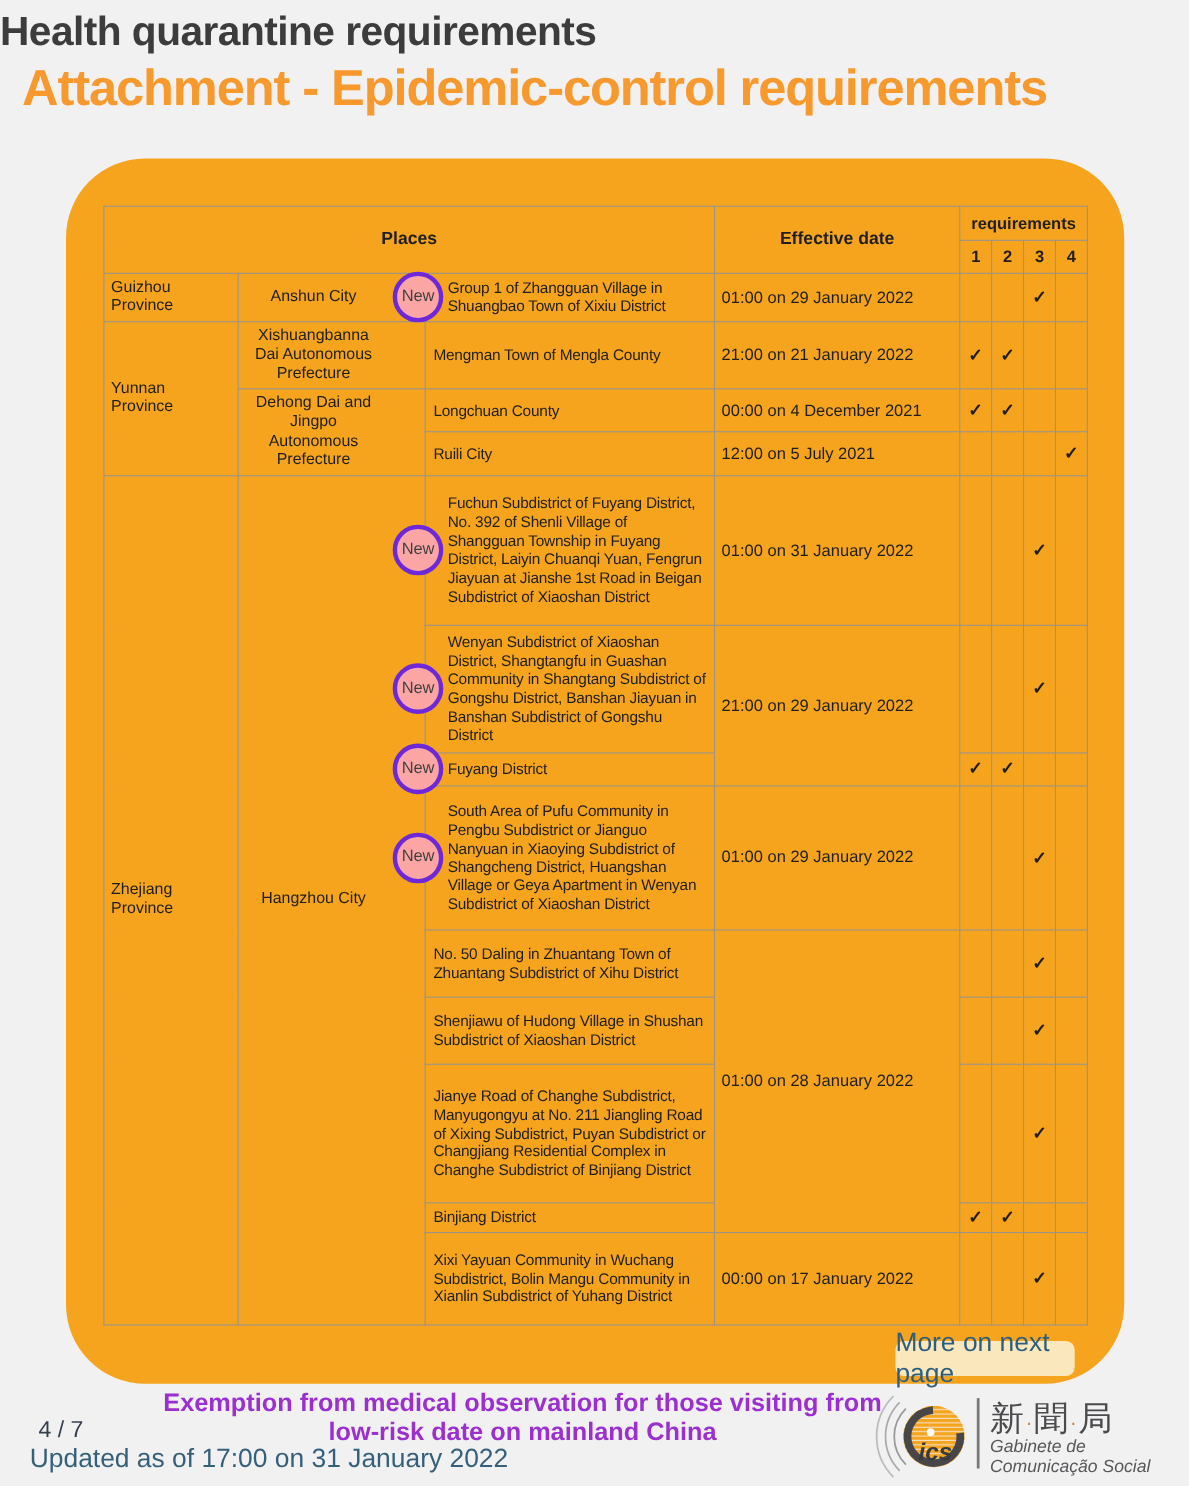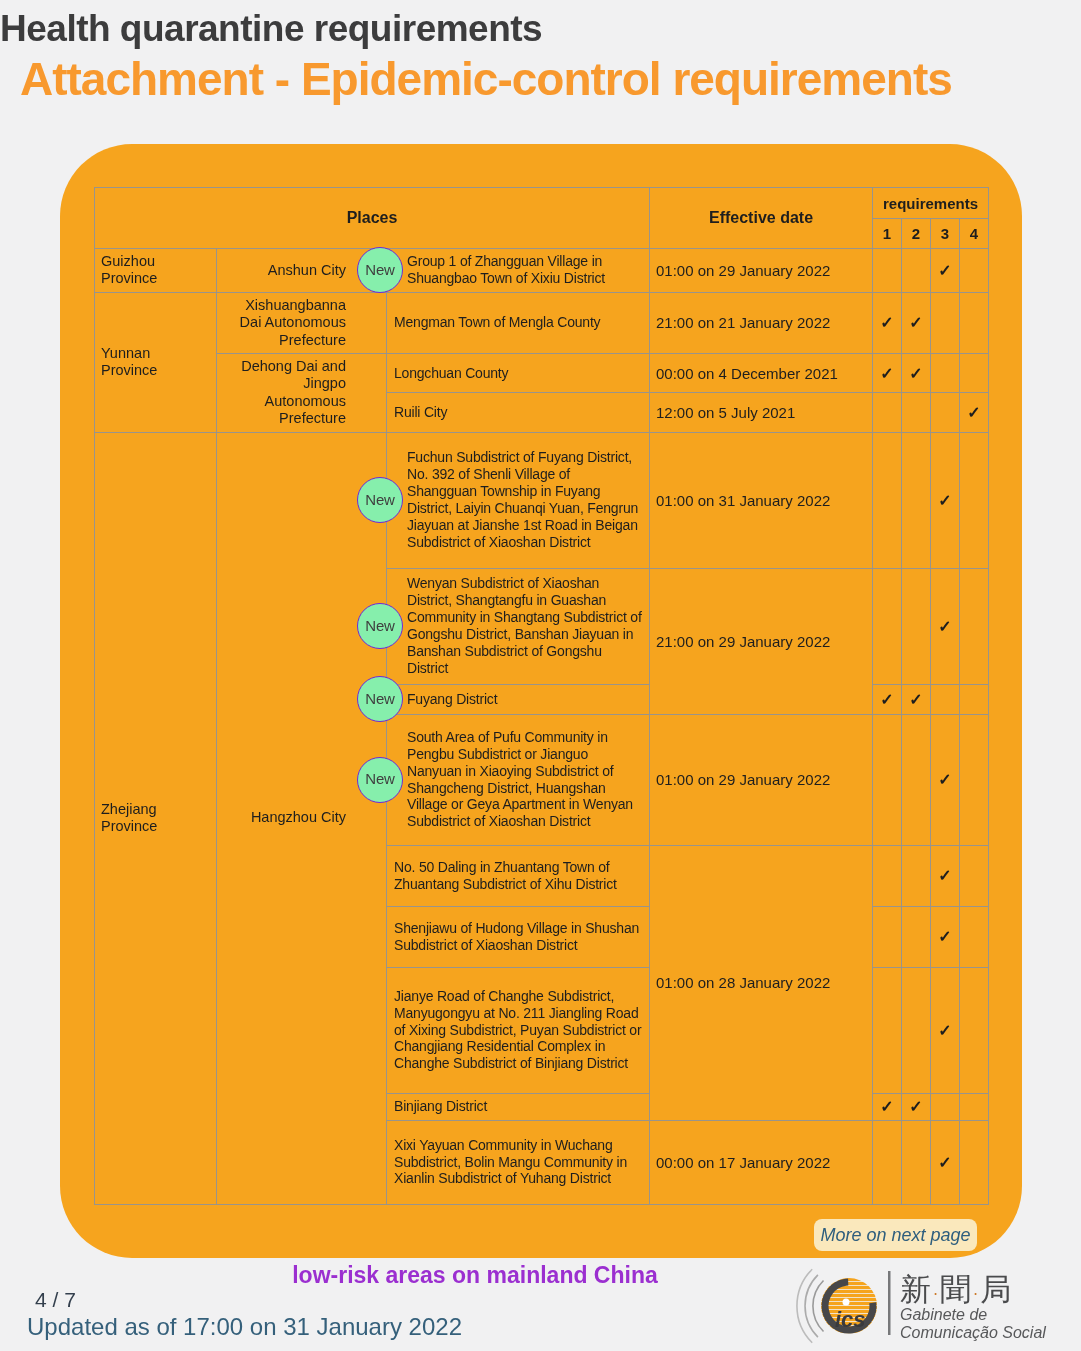--- a/index.html
+++ b/index.html
@@ -24,45 +24,44 @@
     border-collapse:collapse; table-layout:fixed;
     font-size:14px; color:#1E1E1E;
   }
   .req-table td, .req-table th { border:1px solid #99948A; vertical-align:middle; }
   .req-table th { font-weight:bold; text-align:center; }
   .th-main { font-size:16px; }
   .th-req  { font-size:15px; }
   .th-num  { font-size:15px; font-weight:normal; }
   .hr1 { height:31px; } .hr2 { height:30px; }
   .c-prov  { text-align:left; padding:4px 6px; line-height:1.2; font-size:14.5px; }
-  .c-city  { text-align:right; padding:4px 40px 4px 7px; line-height:1.2; font-size:14.5px; }
+  .c-city  { text-align:center; padding:4px 40px 4px 7px; line-height:1.2; font-size:14.5px; }
   .c-place { text-align:left; padding:4px 6px 4px 7px; line-height:1.21; letter-spacing:-0.2px; position:relative; }
   .c-place.has-badge { padding-left:20px; }
   .c-date  { text-align:left; padding:4px 6px; font-size:15px;margin-left:16px; }
   .c-req   { text-align:center; font-weight:bold; font-size:16px; }
   tr.r0{height:39px} tr.r1{height:60px} tr.r2{height:30px} tr.r3{height:30px}
   tr.r4{height:136px} tr.r5{height:116px} tr.r6{height:30px} tr.r7{height:131px}
   tr.r8{height:61px} tr.r9{height:61px} tr.r10{height:126px} tr.r11{height:27px} tr.r12{height:84px}
 
   .new-badge {
     position:absolute; left:-30px; top:50%; transform:translateY(-50%);
     width:46px; height:46px; border-radius:50%;
-    background:#86efac; border:1px solid #6d28d9;
+    background:#fca5a5; border:4px solid #6d28d9;
     color:#3F3F3F; font-size:15px; letter-spacing:-0.2px;
     display:flex; align-items:center; justify-content:center;
     z-index:2;
   }
 
   .more-btn {
     position:absolute; left:814px; top:1219px; width:163px; height:32px;
     background:#FAE8BC; border:none; border-radius:8px;
-    color:#2E5E7E; font-size:18px; font-family:"Liberation Sans", sans-serif;
+    color:#2E5E7E; font-size:24px; font-family:"Liberation Sans", sans-serif;
     display:flex; align-items:center; justify-content:center;
     cursor:pointer;
-    font-style:italic;
   }
 
   .footer-page    { position:absolute; left:35px;  top:1288px; font-size:21px; color:#333F4D; }
   .footer-updated { position:absolute; left:27px;  top:1313px; font-size:24px; color:#35607B; }
   .footer-exempt  { position:absolute; left:135px; top:1262px; width:680px; text-align:center;
                     font-size:23px; font-weight:bold; color:#9B2FD0; line-height:1.14; }
 
   .logo-svg { position:absolute; left:788px; top:1258px; }
   .logo-zh  { font-size:31px; fill:#4A4B4D; letter-spacing:2px; font-family:"DejaVu Sans", sans-serif; }
   .logo-dot { font-size:16px; fill:#CC7A29; }
@@ -236,21 +235,22 @@
     <td class="c-req"></td>
     <td class="c-req">✓</td>
     <td class="c-req"></td>
   </tr>
 </tbody>
   </table>
 
 <div class="more-btn">More on next page</div>
 
 <div class="footer-exempt">
-  <div>low-risk areas on mainland China</div>
+  <div>Exemption from medical observation for those visiting from</div>
+  <div>low-risk date on mainland China</div>
 </div>
 <div class="footer-page">4 / 7</div>
 <div class="footer-updated">Updated as of 17:00 on 31 January 2022</div>
 
 <svg class="logo-svg" width="290" height="92" viewBox="0 0 290 92">
   <defs>
     <pattern id="stripes" width="6" height="4" patternUnits="userSpaceOnUse">
       <rect width="6" height="4" fill="#F5A41D"></rect>
       <rect y="3" width="6" height="1" fill="#F1F1F2" opacity="0.8"></rect>
     </pattern>

